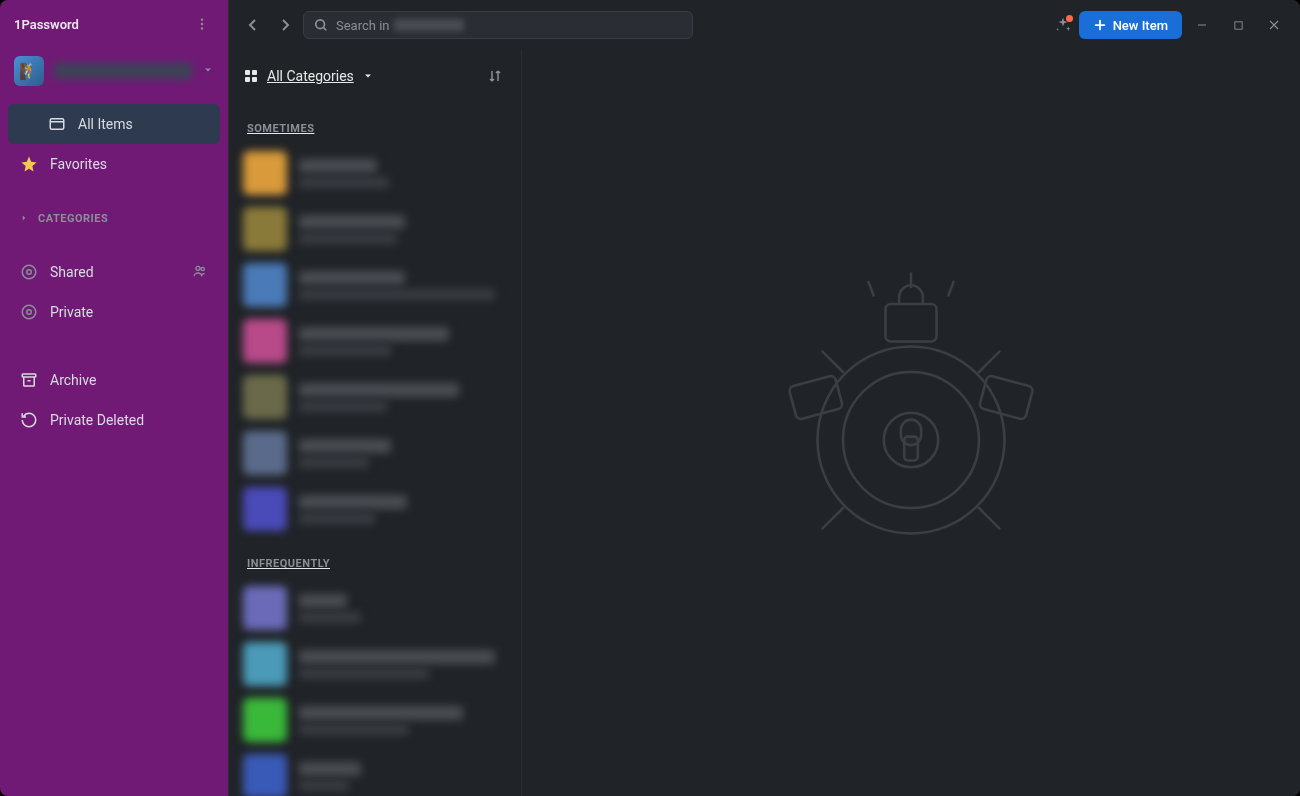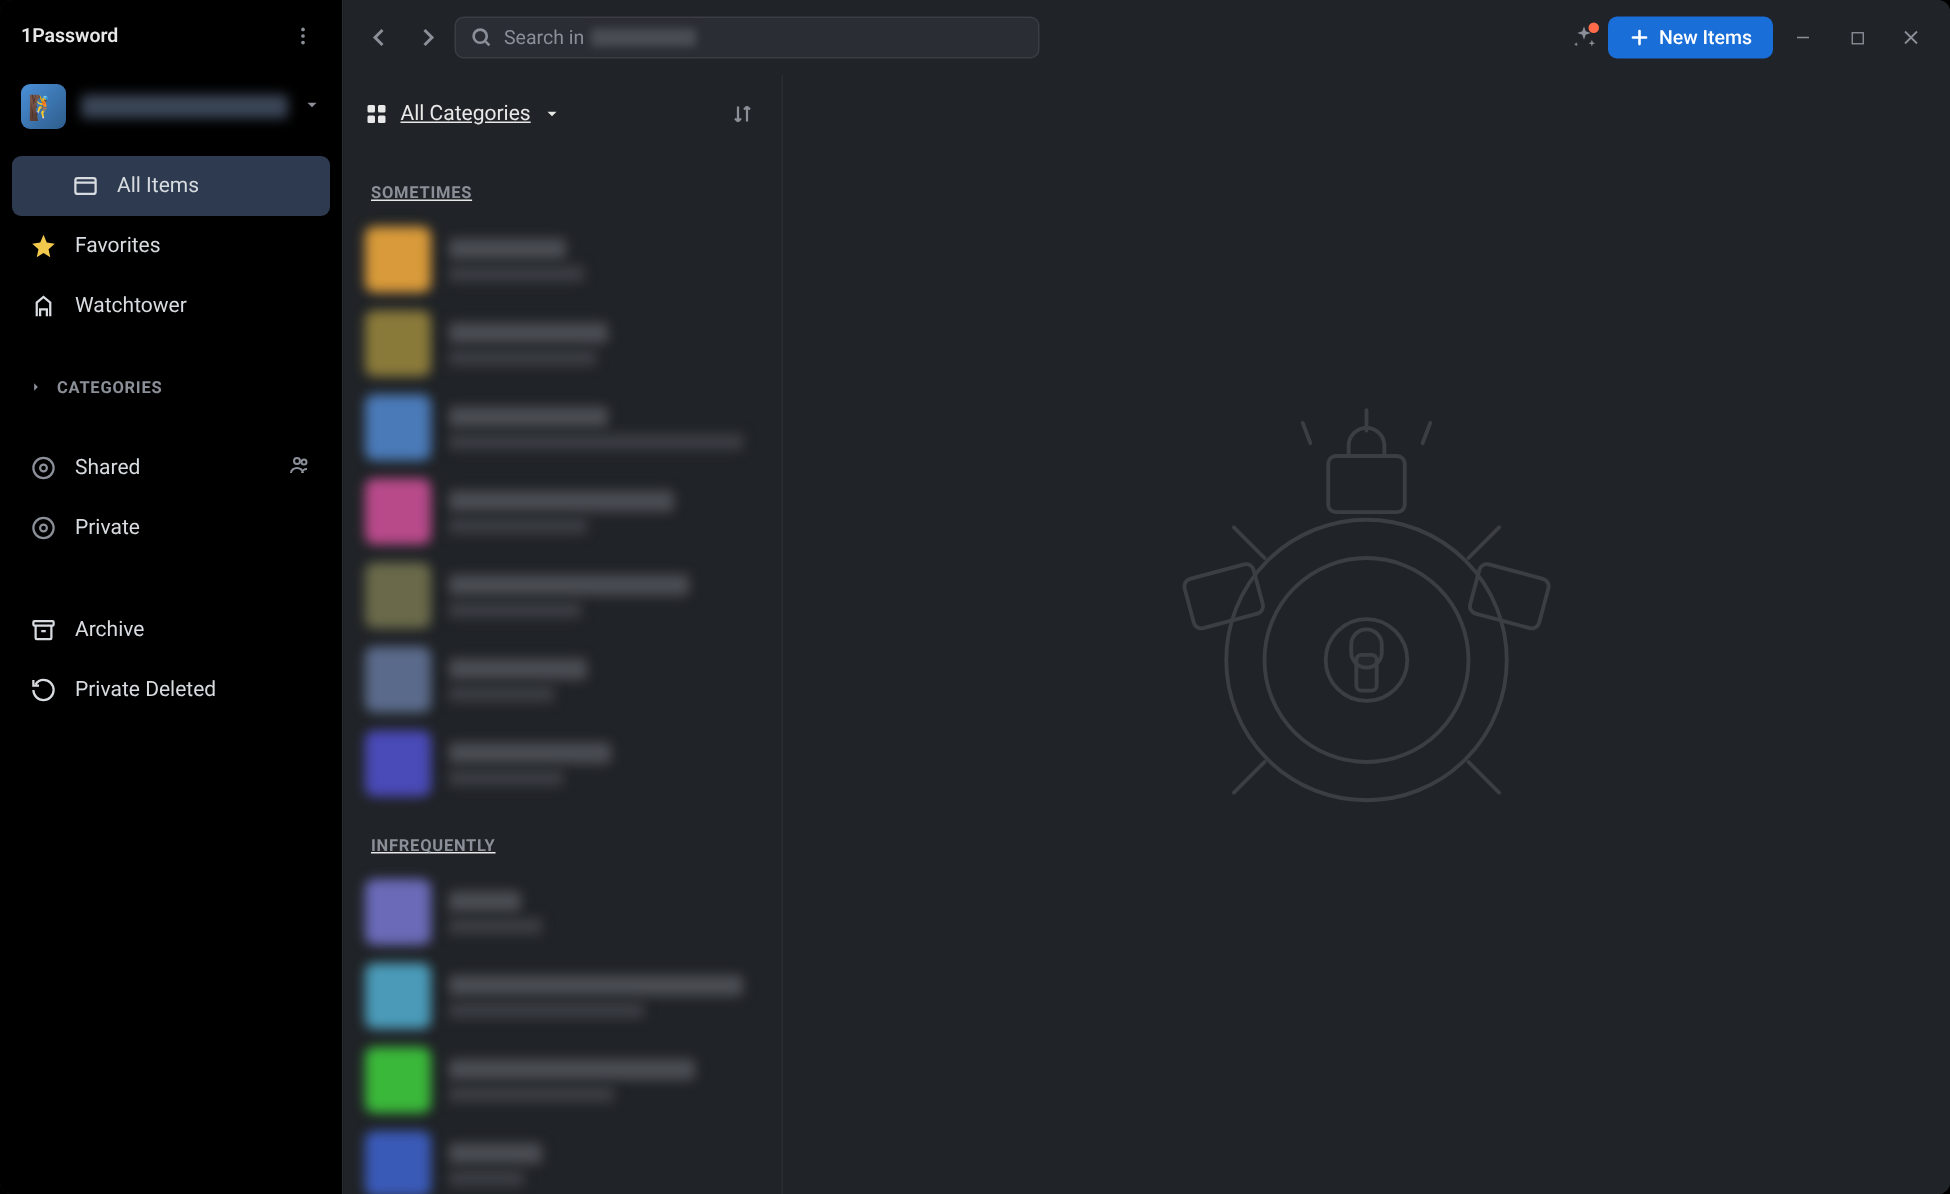--- a/index.html
+++ b/index.html
@@ -1,20 +1,20 @@
 <!DOCTYPE html>
 <html><head>
 <meta charset="utf-8">
 <style>
 * { margin:0; padding:0; box-sizing:border-box; font-family:-apple-system,BlinkMacSystemFont,"Segoe UI",Roboto,sans-serif; user-select:none; }
 html,body { width:1300px; height:796px; overflow:hidden; background:#000; }
 .app { display:flex; width:1300px; height:796px; background:#1a1d21; color:#e8e8e8; border-radius:8px; overflow:hidden; }
 
 
-.sidebar { width:229px; min-width:229px; background:#000000; display:flex; flex-direction:column; border-right:1px solid #2a2d33; }
+.sidebar { width:229px; min-width:229px; background:#701a75; display:flex; flex-direction:column; border-right:1px solid #2a2d33; }
 .sb-header { display:flex; align-items:center; justify-content:space-between; height:48px; padding:0 14px; }
 .sb-title { font-size:13px; font-weight:600; color:#e8e8e8; }
 .sb-menu-btn { width:24px;height:24px;display:flex;align-items:center;justify-content:center;color:#8a8f98;cursor:pointer;border-radius:4px; }
 .sb-account { display:flex;align-items:center;gap:10px;padding:8px 14px 18px 14px;cursor:pointer; }
 .sb-avatar { width:30px;height:30px;border-radius:6px;background:linear-gradient(135deg,#4a90d9,#2e5c8a);display:flex;align-items:center;justify-content:center;font-size:16px; }
 .sb-account-name { flex:1;height:16px;background:#3a4556;border-radius:3px;filter:blur(4px); }
 .sb-chevron { color:#8a8f98;font-size:12px; }
 
 .sb-nav { padding:0 8px; }
 .sb-item { display:flex;align-items:center;gap:12px;height:40px;padding:0 12px;border-radius:6px;cursor:pointer;font-size:14px;color:#d8dce0; }
@@ -100,29 +100,20 @@
         <span>All Items</span>
       </div>
       <div class="sb-item">
         <span class="ico">
           <svg width="18" height="18" viewBox="0 0 24 24" fill="#f2c94c">
               <path d="M12 2l2.9 6.9L22 10l-5.5 4.8L18 22l-6-3.8L6 22l1.5-7.2L2 10l7.1-1.1z"></path>
             </svg>
         </span>
         <span>Favorites</span>
       </div>
-      <div class="sb-item">
-        <span class="ico">
-          <svg width="18" height="18" viewBox="0 0 24 24" fill="none" stroke="#d8dce0" stroke-width="2">
-              <path d="M6 21V9l6-5 6 5v12"></path>
-              <path d="M9 21v-6h6v6"></path>
-            </svg>
-        </span>
-        <span>Watchtower</span>
-      </div>
     </div>
 
     <div class="sb-section">
       <div class="sb-section-head">
         <span class="chev">
           <svg width="10" height="10" viewBox="0 0 16 16" fill="currentColor">
               <path d="M6 4l4 4-4 4z"></path>
             </svg>
         </span>
         <span>CATEGORIES</span>
@@ -204,21 +195,21 @@
       <div class="notif">
         <svg width="18" height="18" viewBox="0 0 24 24" fill="currentColor">
             <path d="M12 2l1.5 4.5L18 8l-4.5 1.5L12 14l-1.5-4.5L6 8l4.5-1.5zM19 14l.8 2.2L22 17l-2.2.8L19 20l-.8-2.2L16 17l2.2-.8zM5 16l.6 1.6L7 18l-1.4.4L5 20l-.6-1.6L3 18l1.4-.4z"></path>
           </svg>
         <span class="notif-dot"></span>
       </div>
       <button class="new-btn">
         <svg width="14" height="14" viewBox="0 0 16 16" fill="none" stroke="currentColor" stroke-width="2" stroke-linecap="round">
             <path d="M8 3v10M3 8h10"></path>
           </svg>
-        <span>New Items</span>
+        <span>New Item</span>
       </button>
       <div class="win-btn">
         <svg width="12" height="12" viewBox="0 0 12 12" stroke="currentColor" stroke-width="1">
             <path d="M2 6h8"></path>
           </svg>
       </div>
       <div class="win-btn">
         <svg width="11" height="11" viewBox="0 0 12 12" fill="none" stroke="currentColor" stroke-width="1">
             <rect x="2" y="2" width="8" height="8"></rect>
           </svg>

